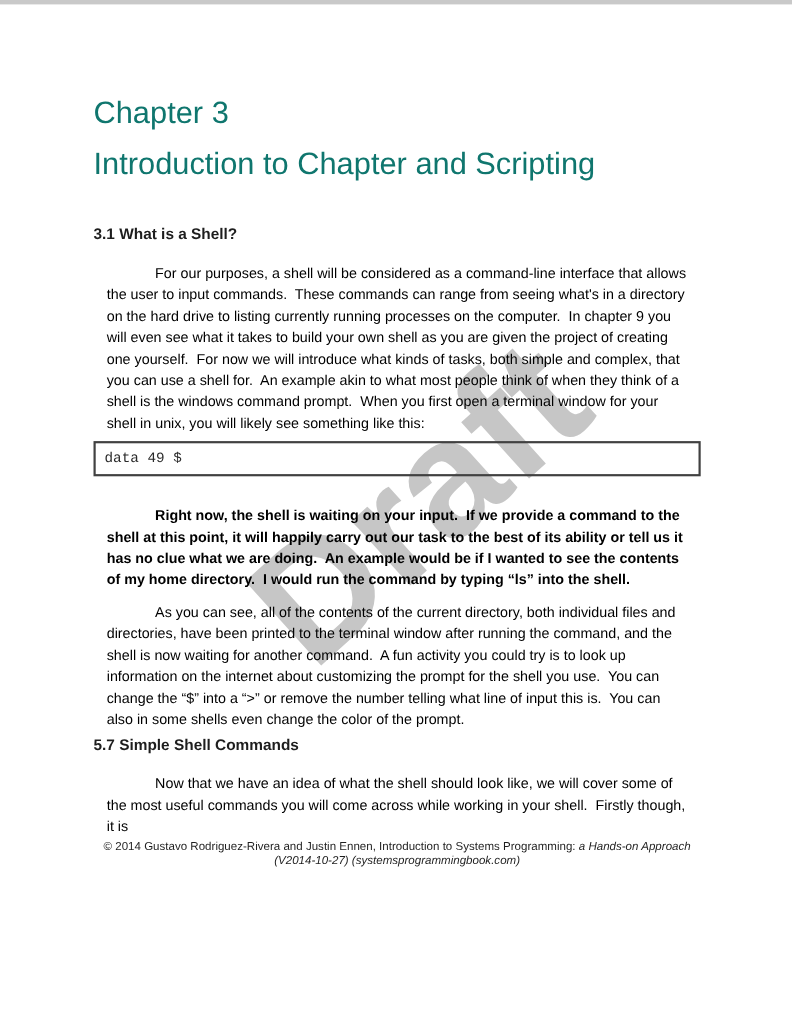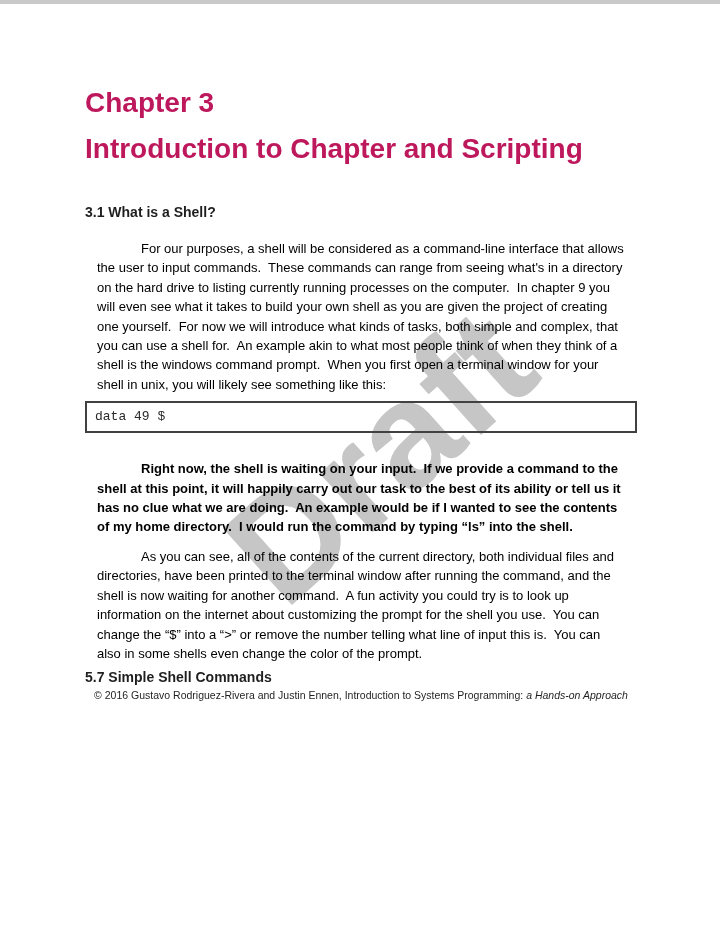--- a/index.html
+++ b/index.html
@@ -25,21 +25,21 @@
     white-space:nowrap;
     transform:rotate(-42deg);
     transform-origin:center center;
     z-index:0;
     user-select:none;
   }
   .content{
     position:relative;z-index:1;
     padding:86px 83px 0 85px;
   }
-  h1{font-size:28px;font-weight:700;margin:0;line-height:33px;color:#be185d;}
+  h1{font-size:28px;font-weight:400;margin:0;line-height:33px;color:#0f766e;}
   h1.chapter-title{margin-top:13px;}
   h2{font-size:14px;font-weight:700;margin:38px 0 0;line-height:18px;color:#1e1e1e;}
   h2.second{margin-top:5px;}
   p.body-par{
     font-size:13px;
     line-height:19.4px;
     margin:18px 12px 0;
     text-indent:44px;
     white-space:pre-wrap;
     color:#000000;
@@ -89,19 +89,21 @@
 
     <pre class="term term1">data 49 $</pre>
 
     <p class="body-par par2">Right now, the shell is waiting on your input.  If we provide a command to the shell at this point, it will happily carry out our task to the best of its ability or tell us it has no clue what we are doing.  An example would be if I wanted to see the contents of my home directory.  I would run the command by typing “ls” into the shell.</p>
 
 
     <p class="body-par par3">As you can see, all of the contents of the current directory, both individual files and directories, have been printed to the terminal window after running the command, and the shell is now waiting for another command.  A fun activity you could try is to look up information on the internet about customizing the prompt for the shell you use.  You can change the “$” into a “&gt;” or remove the number telling what line of input this is.  You can also in some shells even change the color of the prompt.</p>
 
     <h2 class="second">5.7 Simple Shell Commands</h2>
 
+    <p class="body-par par4">Now that we have an idea of what the shell should look like, we will cover some of the most useful commands you will come across while working in your shell.  Firstly though, it is</p>
 
     <div class="footer">
-      <div class="footer-line1"><span>© 2016 Gustavo Rodriguez-Rivera and Justin Ennen, Introduction to Systems Programming: </span><i>a Hands-on Approach</i></div>
+      <div class="footer-line1"><span>© 2014 Gustavo Rodriguez-Rivera and Justin Ennen, Introduction to Systems Programming: </span><i>a Hands-on Approach</i></div>
+      <div class="footer-line2"><i>(V2014-10-27) (systemsprogrammingbook.com)</i></div>
     </div>
 
   </div>
 </div>
 
 </body></html>

